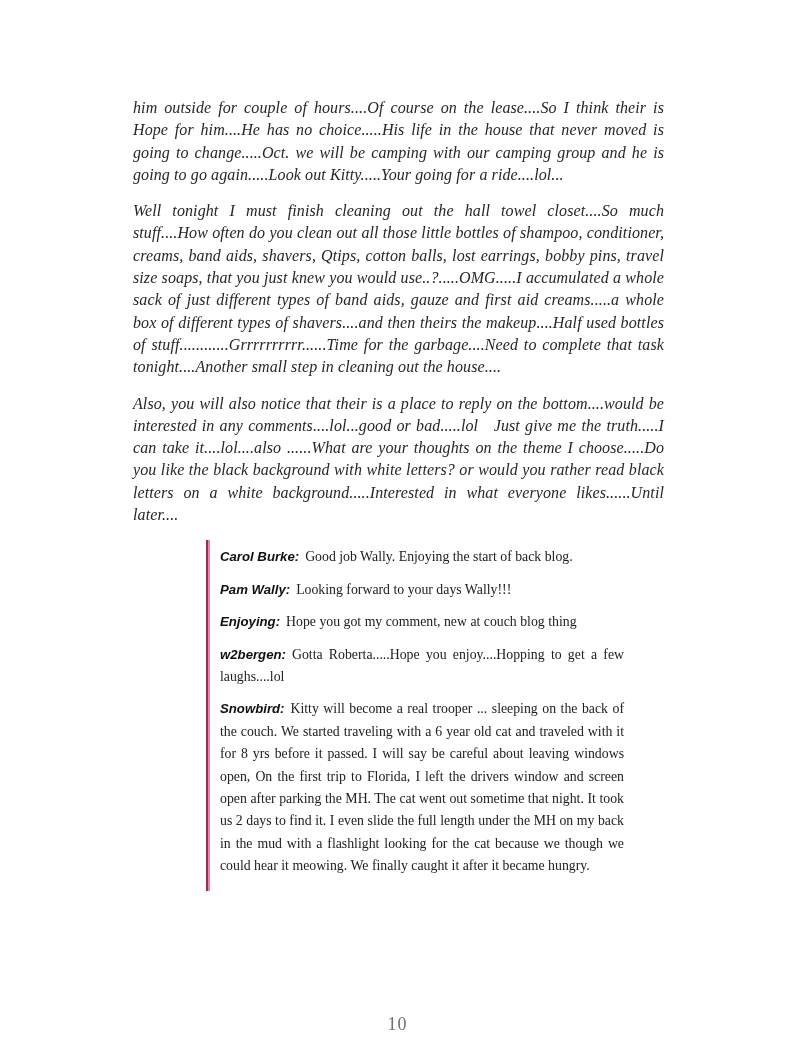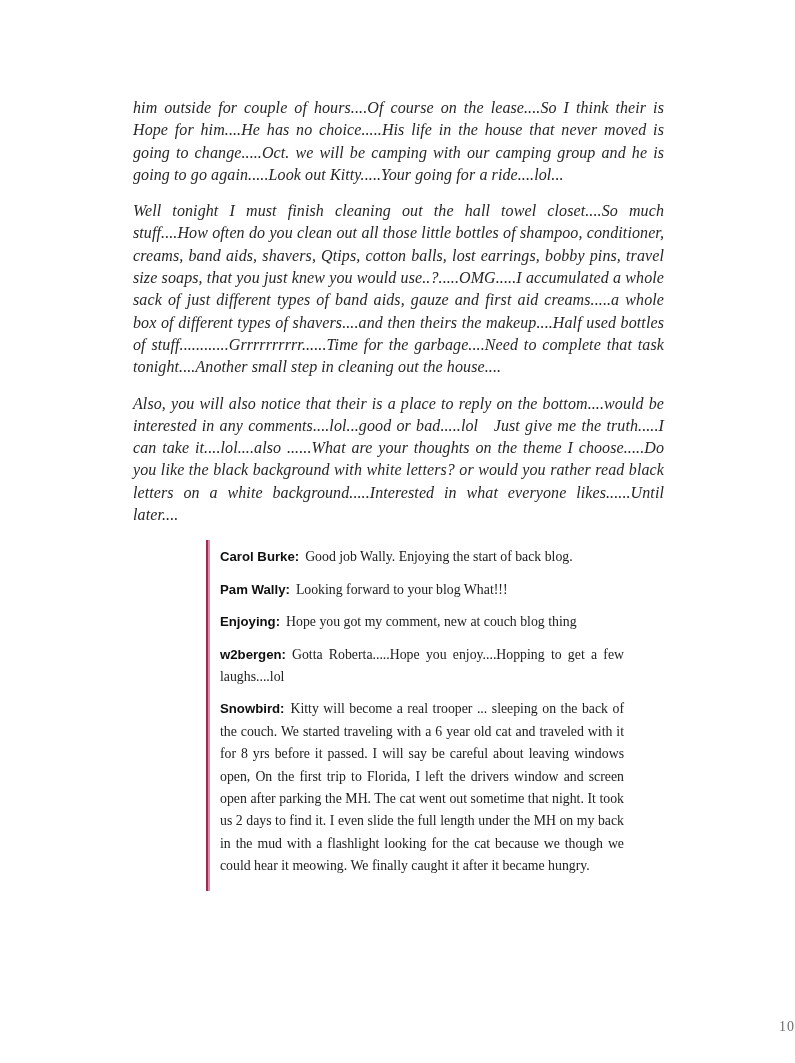--- a/index.html
+++ b/index.html
@@ -48,48 +48,49 @@
     margin: 0 0 10px 0;
     color: #202020;
   }
   .comment:last-child { margin-bottom: 5px; }
   .comment-author {
     font-family: "Liberation Sans", sans-serif;
     font-weight: bold;
     font-size: 13.2px;
     color: #0f0f0f;
     margin-right: 6px;
+    font-style: italic;
   }
   .page-number {
     position: absolute;
     left: 0;
     width: 100%;
     bottom: 28px;
-    text-align: right;
-    font-size: 14px;
+    text-align: center;
+    font-size: 18px;
     color: #6e6e6e;
     letter-spacing: 1px;
   }
 </style>
 </head>
 <body>
 
 <div class="page">
   <div class="content">
 
     <p class="para">him outside for couple of hours....Of course on the lease....So I think their is Hope for him....He has no choice.....His life in the house that never moved is going to change.....Oct. we will be camping with our camping group and he is going to go again.....Look out Kitty.....Your going for a ride....lol...</p>
     <p class="para">Well tonight I must finish cleaning out the hall towel closet....So much stuff....How often do you clean out all those little bottles of shampoo, conditioner, creams, band aids, shavers, Qtips, cotton balls, lost earrings, bobby pins, travel size soaps, that you just knew you would use..?.....OMG.....I accumulated a whole sack of just different types of band aids, gauze and first aid creams.....a whole box of different types of shavers....and then theirs the makeup....Half used bottles of stuff............Grrrrrrrrrr......Time for the garbage....Need to complete that task tonight....Another small step in cleaning out the house....</p>
     <p class="para">Also, you will also notice that their is a place to reply on the bottom....would be interested in any comments....lol...good or bad.....lol&nbsp;&nbsp; Just give me the truth.....I can take it....lol....also ......What are your thoughts on the theme I choose.....Do you like the black background with white letters? or would you rather read black letters on a white background.....Interested in what everyone likes......Until later....</p>
 
     <div class="comments">
       <div class="accent-bar"></div>
 
       <p class="comment"><span class="comment-author">Carol Burke:</span><span>Good job Wally. Enjoying the start of back blog.</span></p>
 
-      <p class="comment"><span class="comment-author">Pam Wally:</span><span>Looking forward to your blog What!!!</span></p>
+      <p class="comment"><span class="comment-author">Pam Wally:</span><span>Looking forward to your days Wally!!!</span></p>
 
       <p class="comment"><span class="comment-author">Enjoying:</span><span>Hope you got my comment, new at couch blog thing</span></p>
 
       <p class="comment"><span class="comment-author">w2bergen:</span><span>Gotta Roberta.....Hope you enjoy....Hopping to get a few laughs....lol</span></p>
 
       <p class="comment"><span class="comment-author">Snowbird:</span><span>Kitty will become a real trooper ... sleeping on the back of the couch. We started traveling with a 6 year old cat and traveled with it for 8 yrs before it passed. I will say be careful about leaving windows open, On the first trip to Florida, I left the drivers window and screen open after parking the MH. The cat went out sometime that night. It took us 2 days to find it. I even slide the full length under the MH on my back in the mud with a flashlight looking for the cat because we though we could hear it meowing. We finally caught it after it became hungry.</span></p>
     </div>
 
   </div>
 

